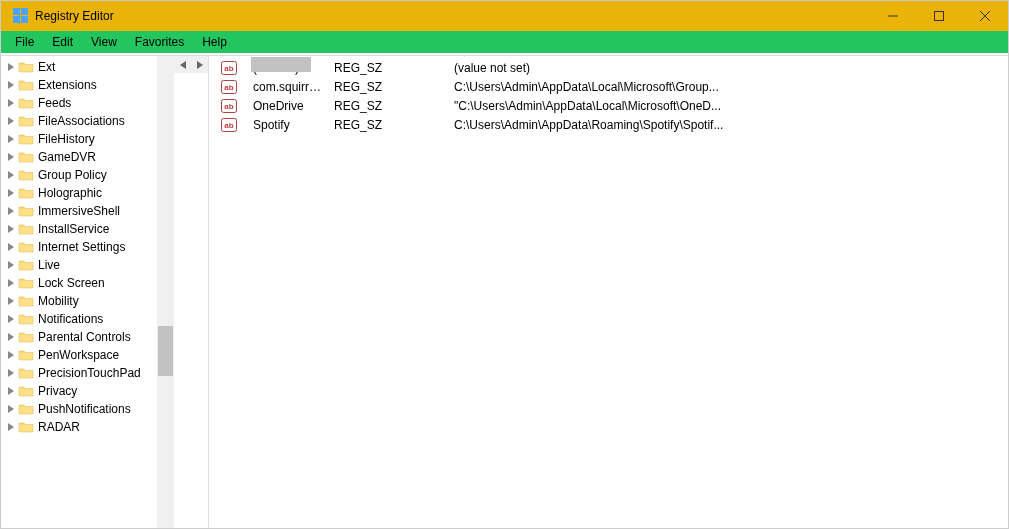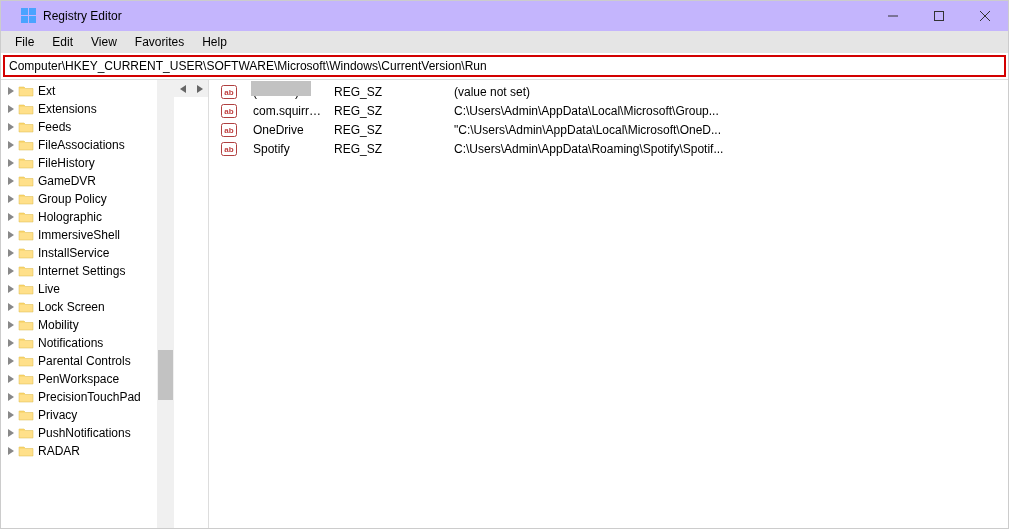--- a/index.html
+++ b/index.html
@@ -18,43 +18,43 @@
     flex-direction: column;
     width: 1009px;
     height: 529px;
     border: 1px solid #ccc;
   }
   
   .titlebar {
     display: flex;
     align-items: center;
     height: 30px;
-    padding-left: 20px;
-    background: #c4b5fd;
+    padding-left: 12px;
+    background: #eab308;
   }
   .titlebar .app-icon {
     width: 16px; height: 16px;
     margin-right: 6px;
     display: inline-flex;
     align-items: center;
   }
   .titlebar .title { flex: 0 0 auto; }
   .titlebar .spacer { flex: 1; }
   .win-btns { display: flex; }
   .win-btn {
     width: 46px; height: 30px;
     display: flex; align-items: center; justify-content: center;
     color: #333;
   }
   
   .menubar {
     display: flex;
     gap: 2px;
     padding: 2px 6px;
-    background: #e5e5e5;
+    background: #22c55e;
   }
   .menu-item { padding: 2px 8px; }
   
   .addressbar {
     border: 2px solid #d30000;
     margin: 2px 2px 0 2px;
     height: 22px;
     display: flex;
     align-items: center;
     padding: 0 4px;
@@ -213,23 +213,20 @@
   </div>
 
   <div class="menubar">
     <div class="menu-item">File</div>
     <div class="menu-item">Edit</div>
     <div class="menu-item">View</div>
     <div class="menu-item">Favorites</div>
     <div class="menu-item">Help</div>
   </div>
 
-  <div class="addressbar">
-    <span>Computer\HKEY_CURRENT_USER\SOFTWARE\Microsoft\Windows\CurrentVersion\Run</span>
-  </div>
 
   <div class="main">
 
     <div class="tree-pane">
       <div style="flex:1; display:flex; min-height:0;">
         <div class="tree-scroll">
           <div class="tree-list" id="tree-list">
               <div class="tree-item">
                 <span class="expander">
                   <svg width="6" height="8" viewBox="0 0 6 8">

